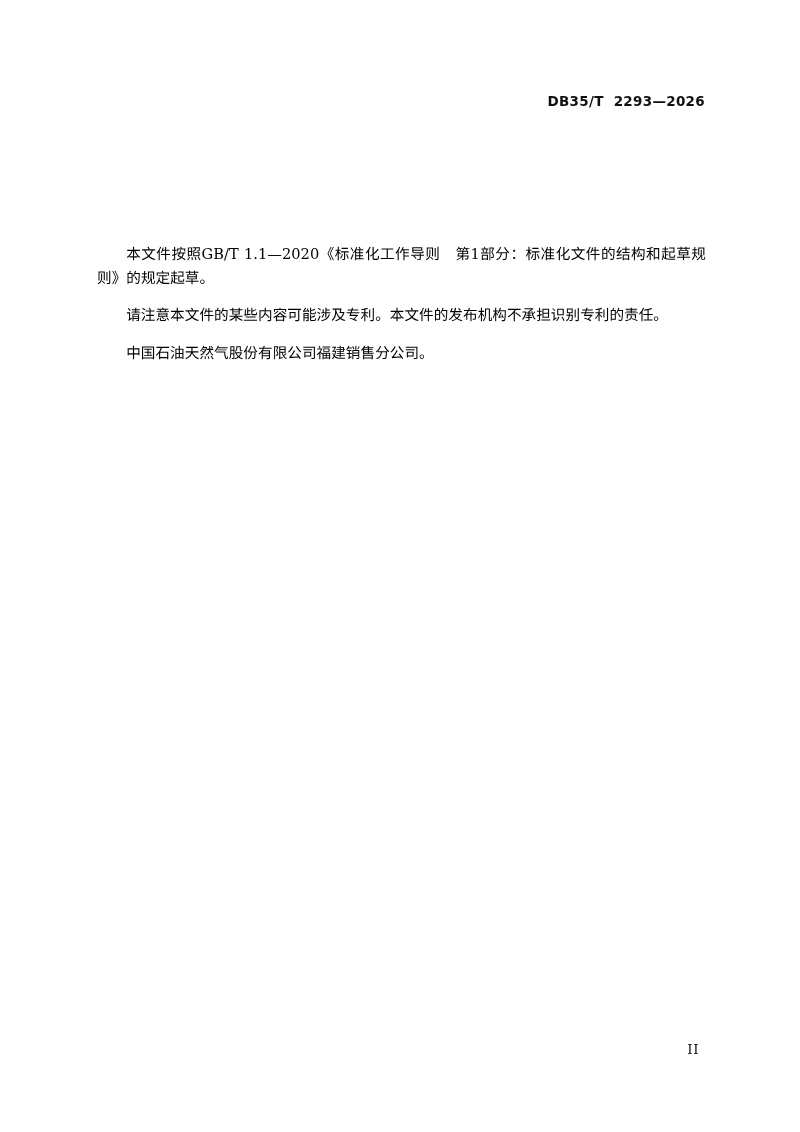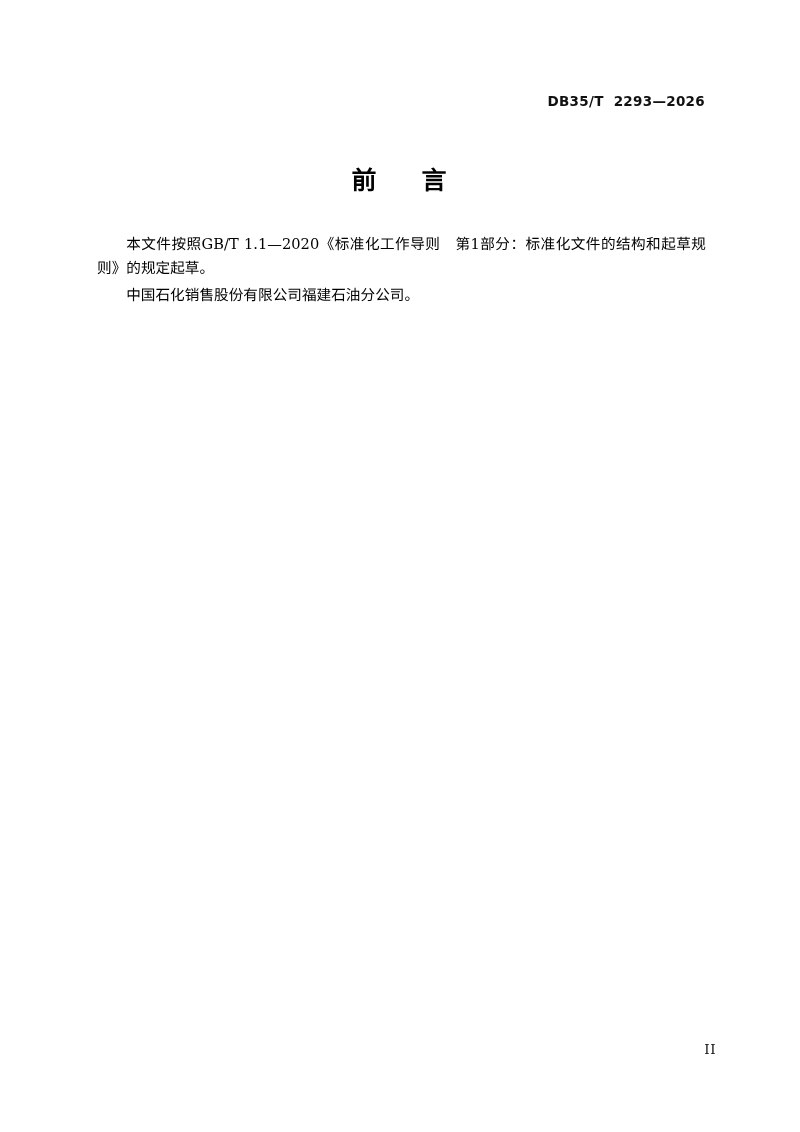--- a/index.html
+++ b/index.html
@@ -60,36 +60,36 @@
   }
 
   
   .content {
     position: absolute;
     top: 228px;
     left: 97px;
     width: 609px;
   }
   .para {
-    margin: 4px 0 0 0;
+    margin: 14px 0 0 0;
     font-size: 14.6px;
     line-height: 23.6px;
     text-align: justify;
     text-justify: inter-character;
     text-indent: 2em;
     word-break: break-all;
     letter-spacing: 0.05px;
     color: #000000;
   }
 
   
   .footer {
     position: absolute;
     top: 1038px;
-    left: 106px;
+    left: 89px;
     width: 610px;
     height: 22px;
     display: flex;
     justify-content: flex-end;
     align-items: center;
   }
   .folio {
     font-family: "DejaVu Serif", "Liberation Serif", serif;
     font-size: 13.5px;
     letter-spacing: 0.5px;
@@ -98,24 +98,24 @@
 </style>
 </head>
 <body>
 
 <div class="page">
 
   <div class="header">
     <span class="header-std-no">DB35/T  2293—2026</span>
   </div>
 
-  <div class="doc-title">前    言</div>
 
   <div class="content">
     <p class="para">本文件按照GB/T  1.1—2020《标准化工作导则　第1部分：标准化文件的结构和起草规则》的规定起草。</p>
-    <p class="para">中国石化销售股份有限公司福建石油分公司。</p>
+    <p class="para">请注意本文件的某些内容可能涉及专利。本文件的发布机构不承担识别专利的责任。</p>
+    <p class="para">中国石油天然气股份有限公司福建销售分公司。</p>
   </div>
 
   <div class="footer">
     <span class="folio">II</span>
   </div>
 
 </div>
 
 </body></html>

